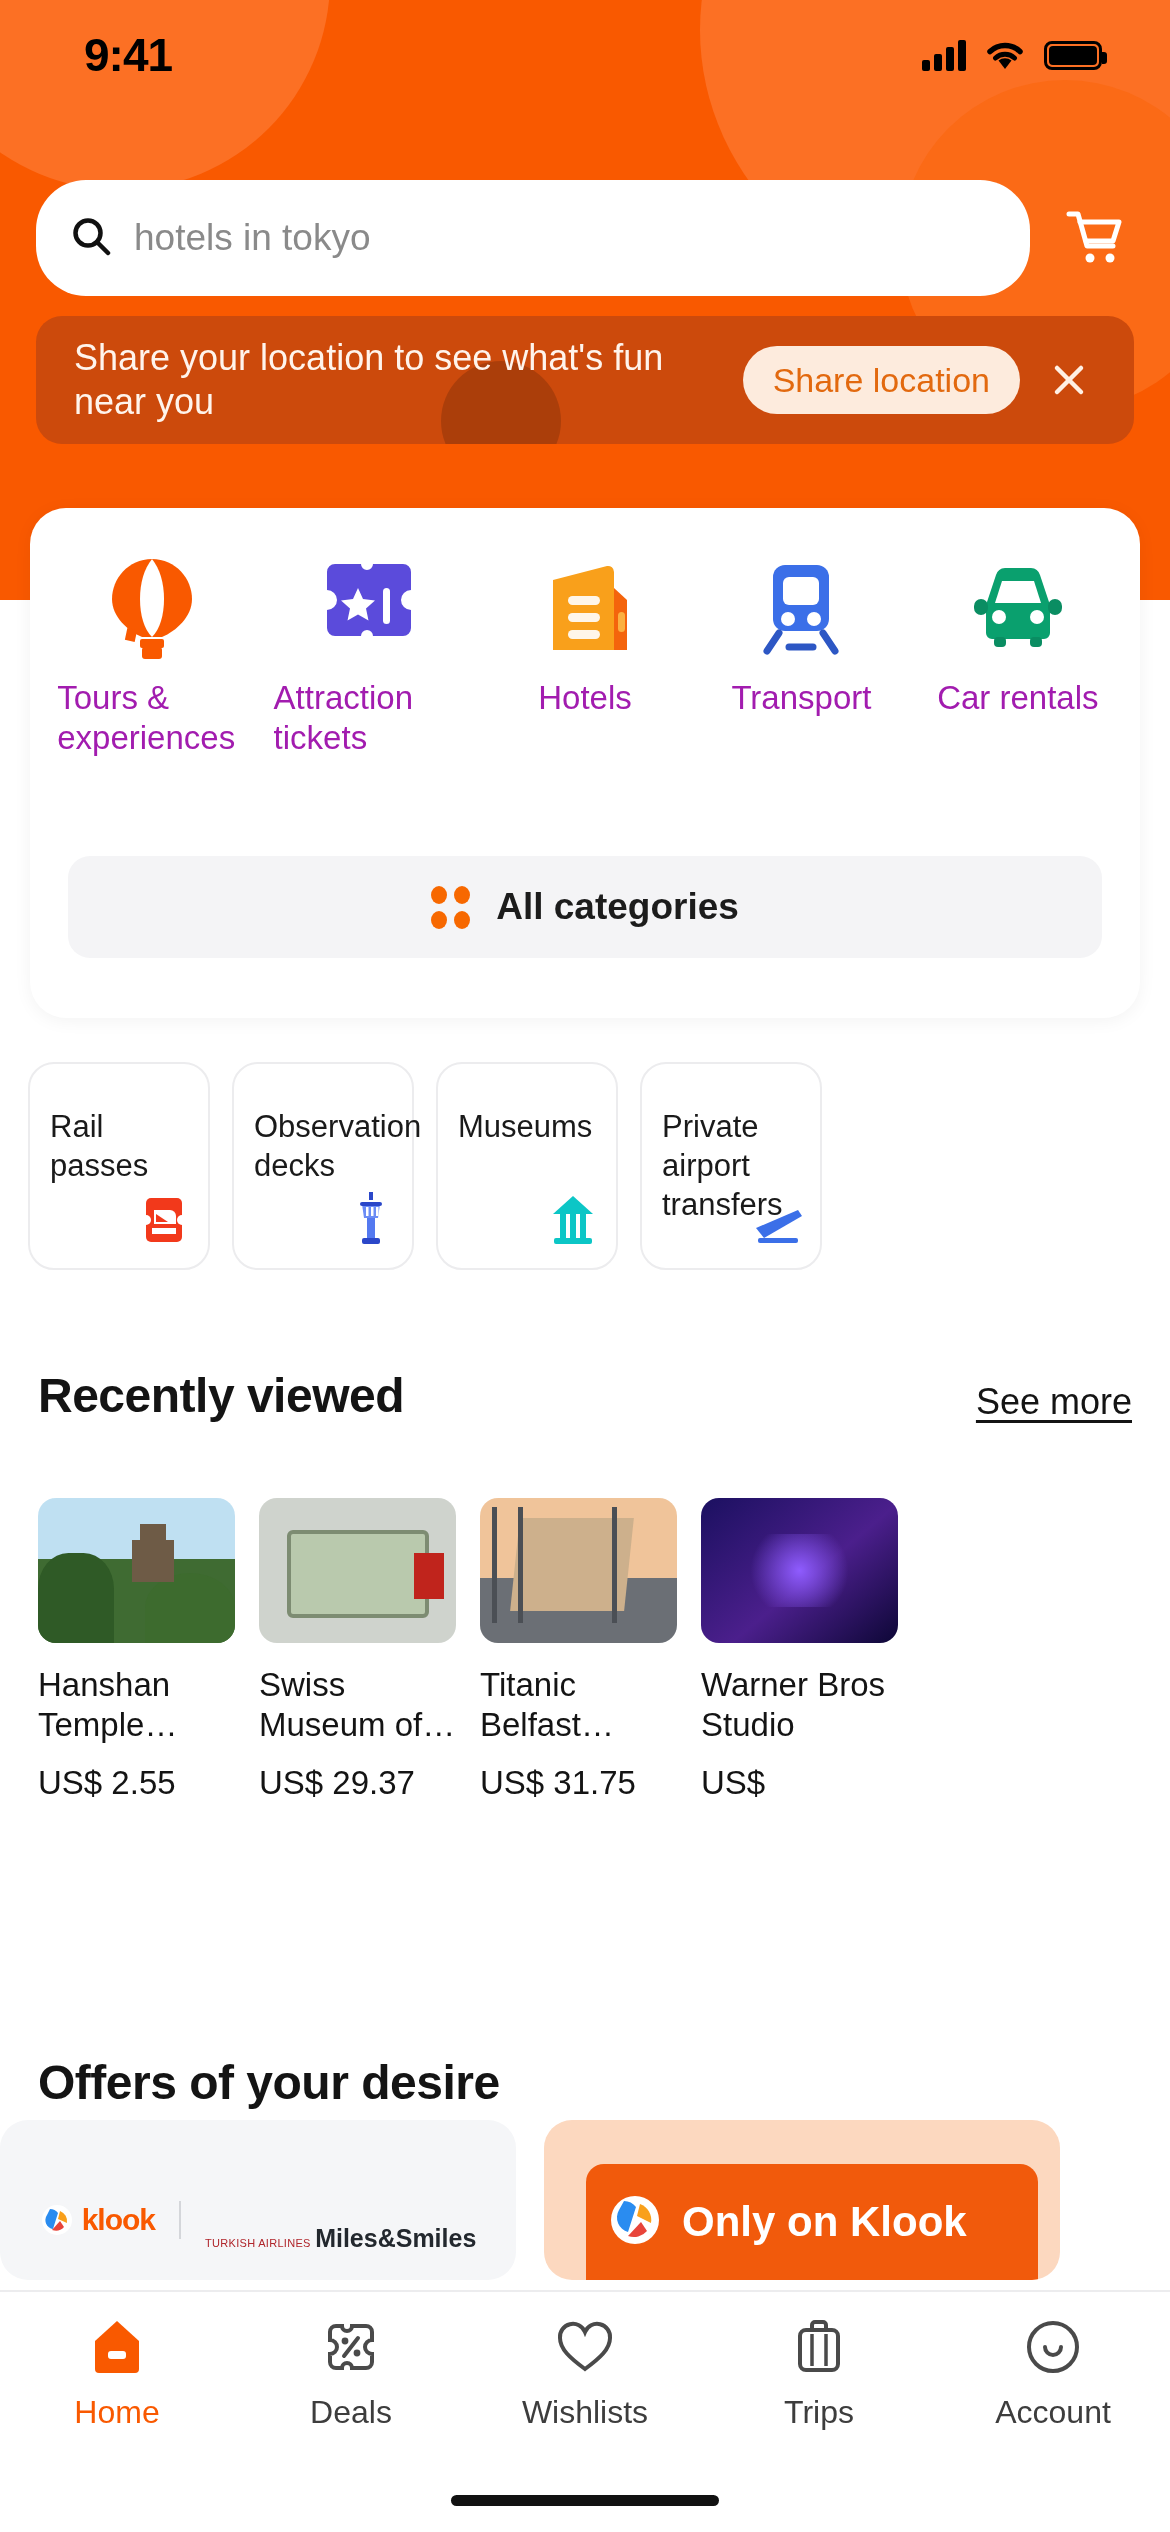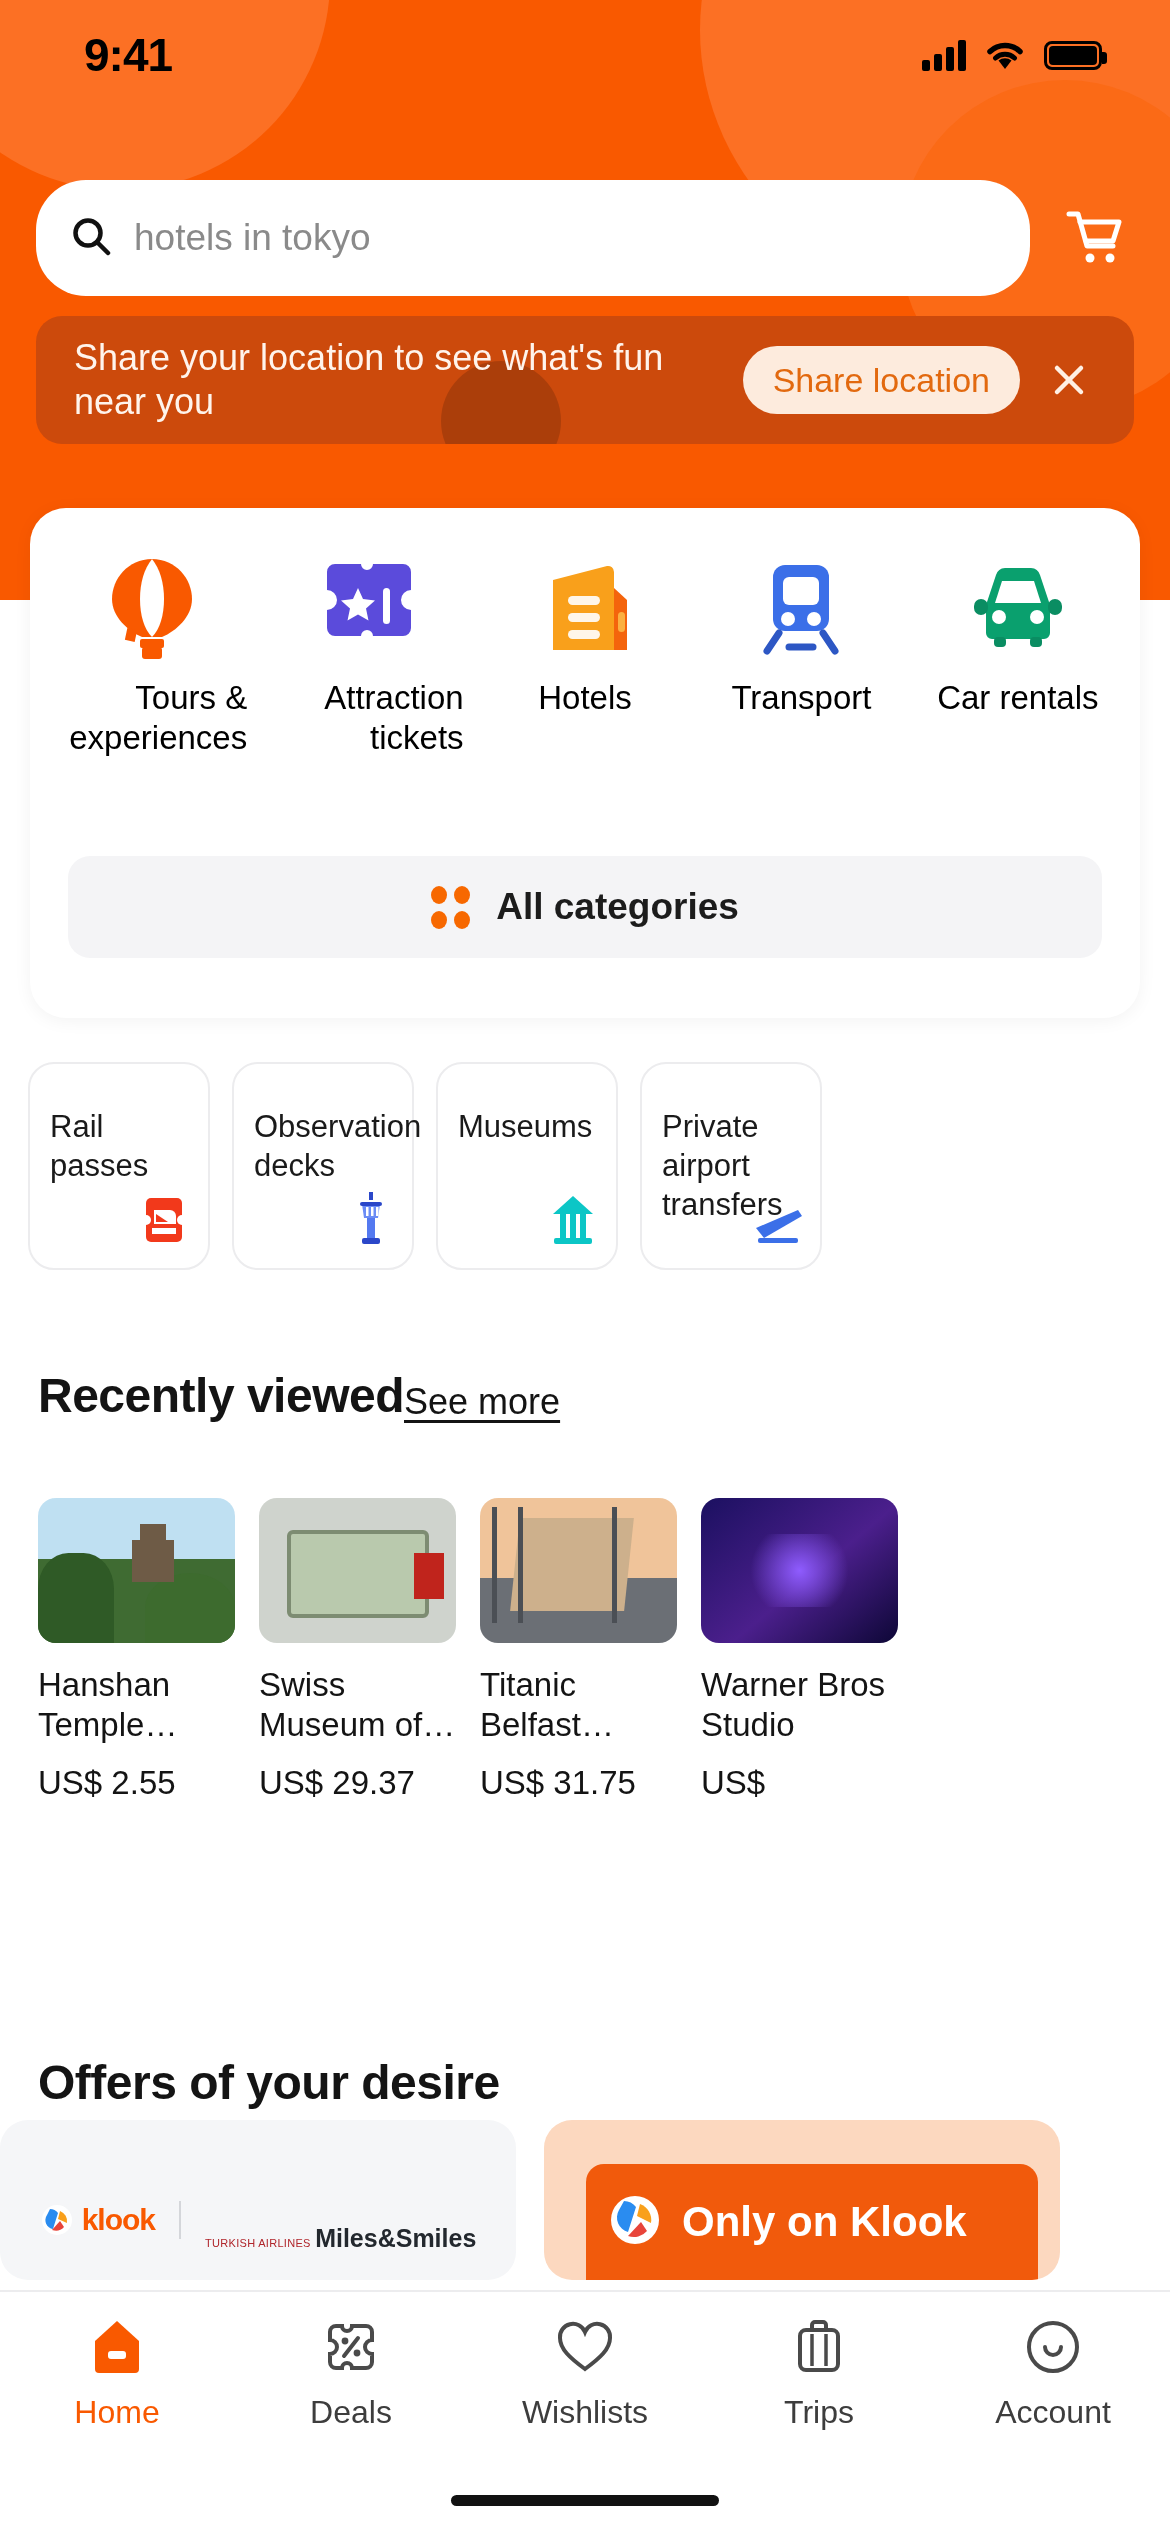--- a/index.html
+++ b/index.html
@@ -91,21 +91,21 @@
     position:absolute; top:508px; left:30px; width:1110px; height:510px;
     background:#ffffff; border-radius:36px;
     box-shadow:0 3px 18px rgba(0,0,0,0.05);
   }
   .cat-row {
     display:flex; padding:46px 14px 0 14px;
   }
   .cat-item { flex:1; display:flex; flex-direction:column; align-items:center; gap:18px; }
   .cat-icon { height:106px; display:flex; align-items:center; justify-content:center; }
   .cat-label {
-    font-size:33px; color:#000000; text-align:right; line-height:1.22; max-width:190px;
+    font-size:33px; color:#a21caf; text-align:left; line-height:1.22; max-width:190px;
   }
   .allcat {
     position:absolute; left:38px; top:348px; width:1034px; height:102px;
     background:#F4F4F6; border-radius:22px;
     display:flex; align-items:center; justify-content:center; gap:26px;
   }
   .dotgrid { display:grid; grid-template-columns:repeat(2,16px); gap:7px; }
   .dotgrid i { width:16px; height:18px; border-radius:50%; background:#F76800; display:block; }
   .allcat-label { font-size:37px; font-weight:bold; color:#1c1c1c; }
 
@@ -118,21 +118,21 @@
     width:182px; height:208px; flex:0 0 auto;
     background:#fff; border:2px solid #ECECEE; border-radius:26px;
     padding:44px 20px 18px 20px; position:relative;
   }
   .chip-label { font-size:31px; color:#1a1a1a; line-height:1.25; }
   .chip-icon { position:absolute; right:18px; bottom:18px; }
 
   
   .section-head {
     position:absolute; left:38px; width:1094px;
-    display:flex; align-items:flex-end; justify-content:flex-start;
+    display:flex; align-items:flex-end; justify-content:space-between;
   }
   .section-title { font-size:48px; font-weight:bold; color:#141414; letter-spacing:-0.5px; }
   .see-more {
     font-size:36px; color:#141414; text-decoration:underline; text-underline-offset:6px;
   }
 
   .cards {
     position:absolute; top:1498px; left:0; width:1170px; height:320px;
     display:flex; gap:24px; padding-left:38px;
   }

